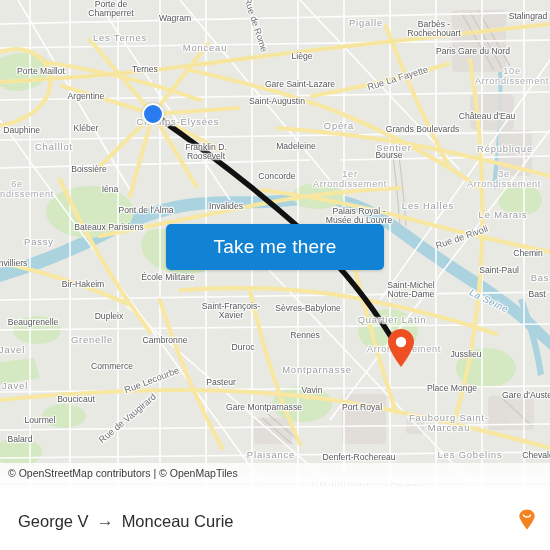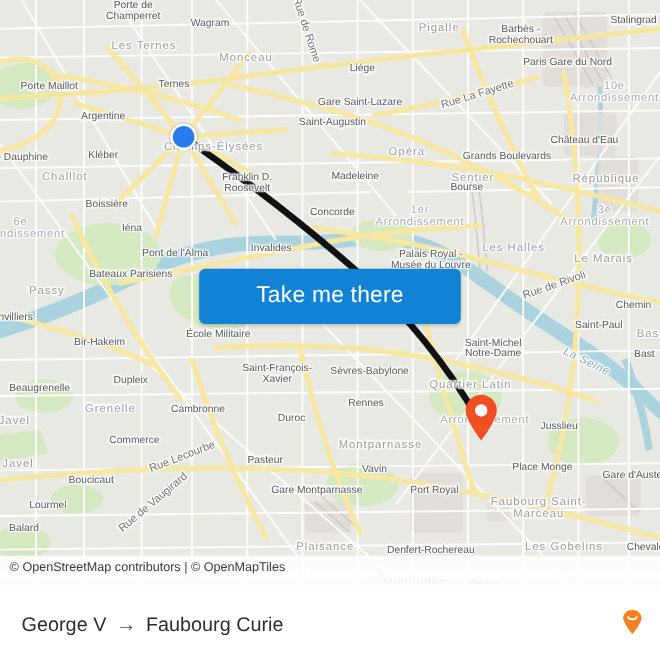--- a/index.html
+++ b/index.html
@@ -299,21 +299,21 @@
         <div class="lbl area" style="left: 503px; top: 215px;">Le Marais</div>
         <div class="lbl place" style="left: 146px; top: 211px;">Pont de l'Alma</div>
         <div class="lbl place" style="left: 226px; top: 207px;">Invalides</div>
         <div class="lbl place" style="left: 359px; top: 216px;">Palais Royal -
 Musée du Louvre</div>
         <div class="lbl place" style="left: 109px; top: 228px;">Bateaux Parisiens</div>
         <div class="lbl road" style="left: 462px; top: 238px; transform: translate(-50%, -50%) rotate(-19deg);">Rue de Rivoli</div>
         <div class="lbl area" style="left: 39px; top: 242px;">Passy</div>
         <div class="lbl place" style="left: 528px; top: 254px;">Chemin</div>
         <div class="lbl place" style="left: 13px; top: 264px;">nvilliers</div>
-        <div class="lbl place" style="left: 182px; top: 278px;">École Militaire</div>
+        <div class="lbl place" style="left: 168px; top: 278px;">École Militaire</div>
         <div class="lbl place" style="left: 411px; top: 290px;">Saint-Michel
 Notre-Dame</div>
         <div class="lbl place" style="left: 499px; top: 271px;">Saint-Paul</div>
         <div class="lbl area" style="left: 540px; top: 278px;">Bas</div>
         <div class="lbl place" style="left: 83px; top: 285px;">Bir-Hakeim</div>
         <div class="lbl place" style="left: 537px; top: 295px;">Bast</div>
         <div class="lbl water" style="left: 489px; top: 301px; transform: translate(-50%, -50%) rotate(26deg);">La Seine</div>
         <div class="lbl place" style="left: 109px; top: 317px;">Dupleix</div>
         <div class="lbl place" style="left: 231px; top: 311px;">Saint-François-
 Xavier</div>
@@ -366,21 +366,21 @@
 
     <div id="map-fade"></div>
 
     <div id="attribution">© OpenStreetMap contributors | © OpenMapTiles</div>
   </div>
 
   <div id="footer">
     <div id="route-summary">
       <span>George V</span>
       <span id="route-arrow">→</span>
-      <span>Faubourg Curie</span>
+      <span>Monceau Curie</span>
     </div>
     <div id="moovit-logo">
       <span>
         <svg viewBox="0 0 22 26" width="18" height="21">
           <path d="M11,25.5 C11,25.5 20.5,13.5 20.5,9 C20.5,4 16.2,0.5 11,0.5
                    C5.8,0.5 1.5,4 1.5,9 C1.5,13.5 11,25.5 11,25.5 Z" fill="#f5821f"></path>
           <path d="M6.6,7.6 C7.6,10.8 14.4,10.8 15.4,7.6" stroke="#ffffff" stroke-width="1.9" fill="none" stroke-linecap="round"></path>
         </svg>
       </span>
     </div>

